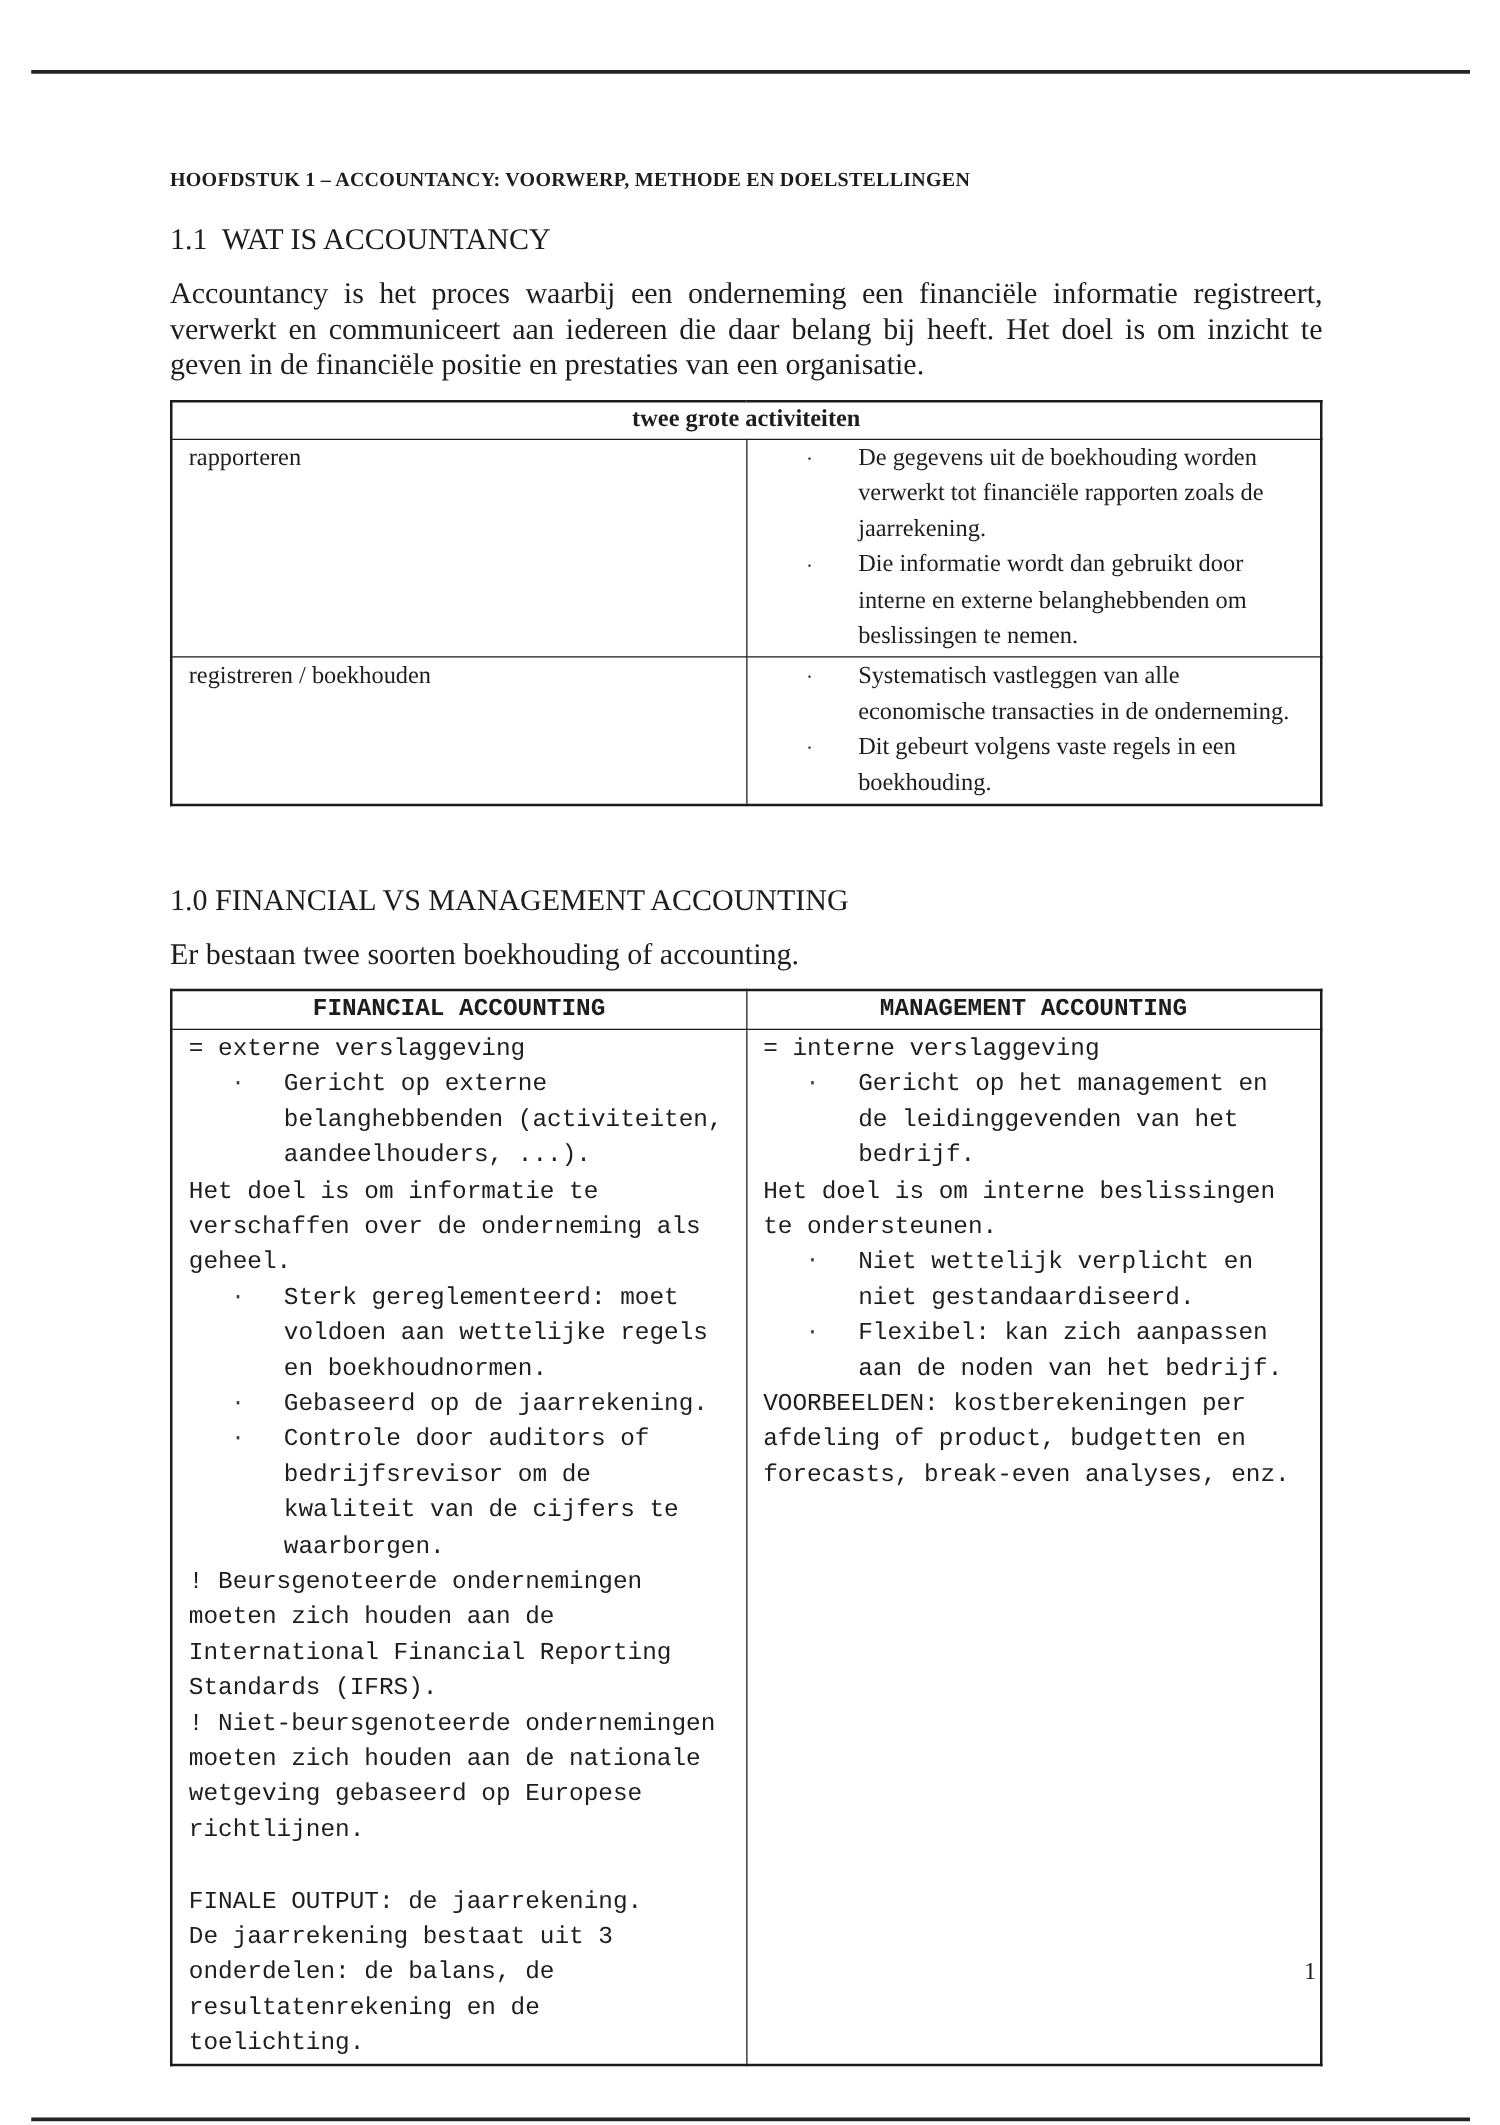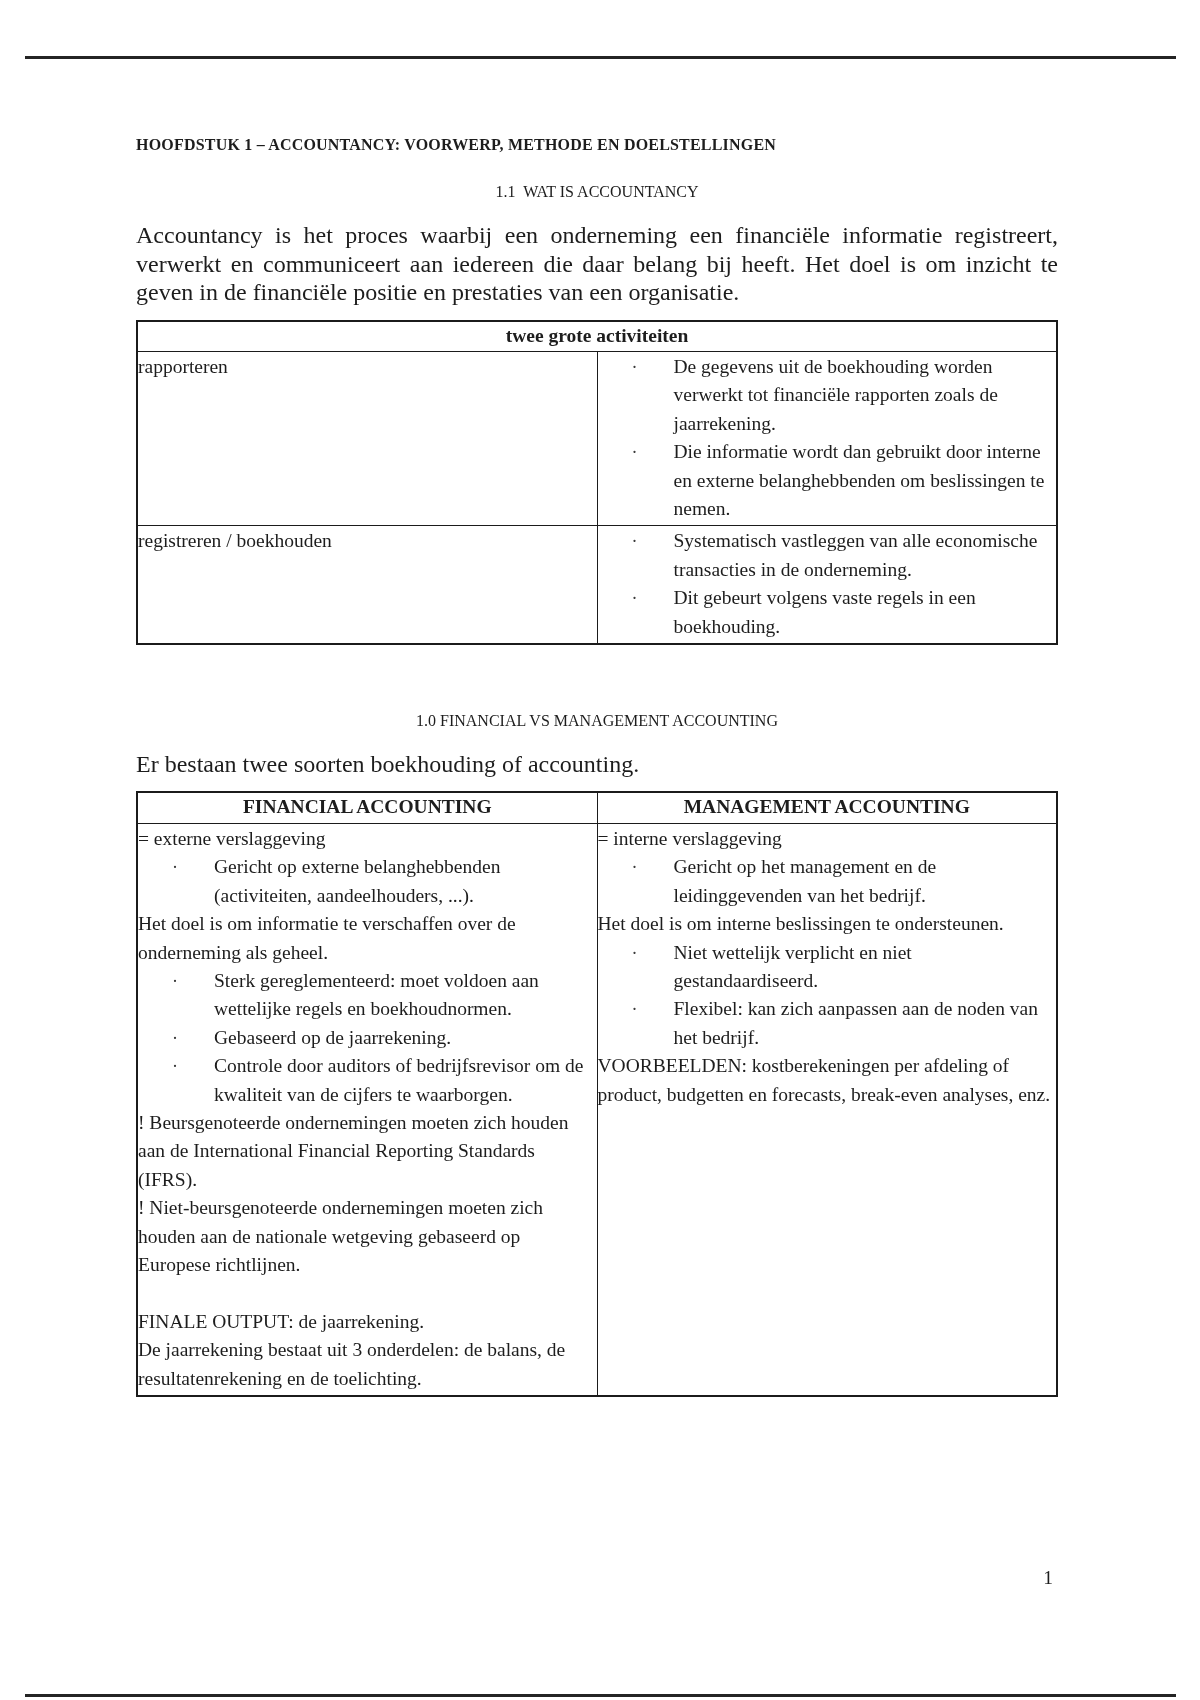--- a/index.html
+++ b/index.html
@@ -15,45 +15,45 @@
   .rule.top { top:56px; }
   .rule.bottom { top:1694px; }
 
   .content { position:absolute; left:136px; top:131px; width:922px; }
 
   h1.chapter {
     font-size:16px; font-weight:bold; line-height:28px;
     margin:0 0 19px; letter-spacing:0.2px;
   }
   h2.section {
-    font-size:16px; font-weight:normal; line-height:28px;
-    margin:0 0 15px; white-space:pre-wrap;text-align:center;
+    font-size:24px; font-weight:normal; line-height:28px;
+    margin:0 0 15px; white-space:pre-wrap;
   }
   h2.section.s2 { margin-top:62px; }
   p { font-size:24px; line-height:28.5px; margin:0 0 13px; }
   p.just { text-align:justify; }
   p.summary { margin-top:4px; }
 
   table.tbl {
     border-collapse:collapse; width:100%;
     border:2.6px solid #1b1b1b;
     table-layout:fixed;
   }
   table.tbl td {
     border:1.6px solid #1b1b1b;
     font-size:19.5px; line-height:28.4px;
     vertical-align:top;
-    padding:1px 0 2px;
+    padding:1px 13px 2px;
     overflow:hidden;
   }
   table.tbl td.th { font-weight:bold; text-align:center; padding-top:0; padding-bottom:1px; }
   table.tbl1 { margin-top:0; }
   td.lbl { width:190px; }
   table.tbl2 { margin-top:0; }
-  table.tbl2 td.half { width:50%; }
+  table.tbl2 td.half { width:50%;font-family:Liberation Mono, monospace; }
 
   .li { display:flex; align-items:flex-start; }
   .li .dot { flex:0 0 42px; margin-left:34px; font-size:18px; color:#3a3a3a; }
   .li .btxt { flex:1 1 auto; }
   .gap { height:28.4px; }
 
   .pagenum {
     position:absolute; top:1567px; left:1038px; width:20px;
     font-size:19.5px; text-align:center;
   }

